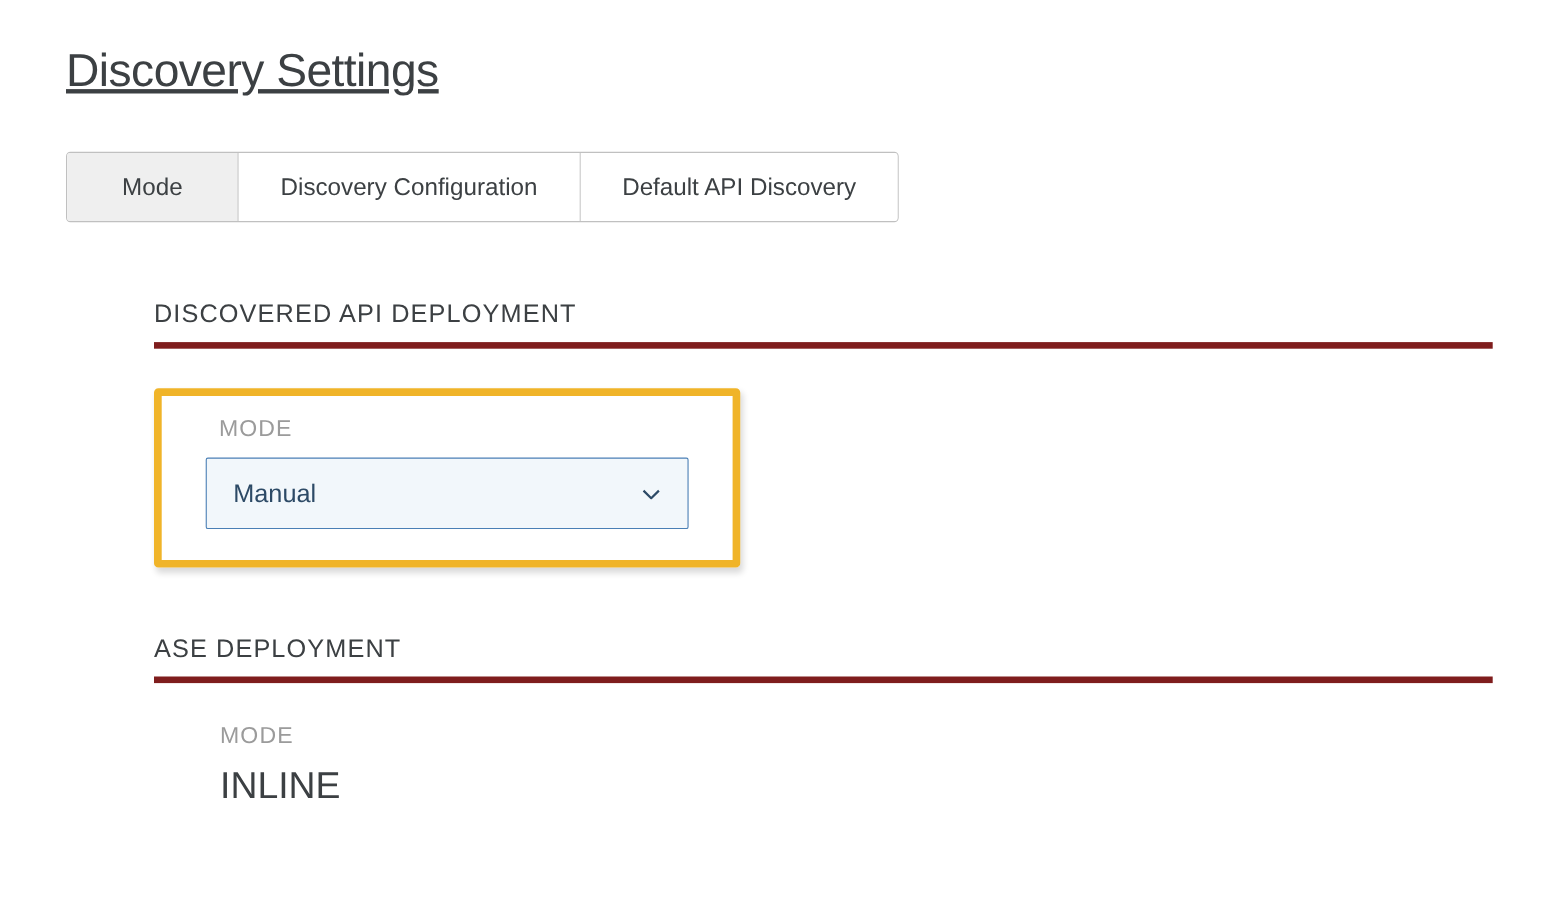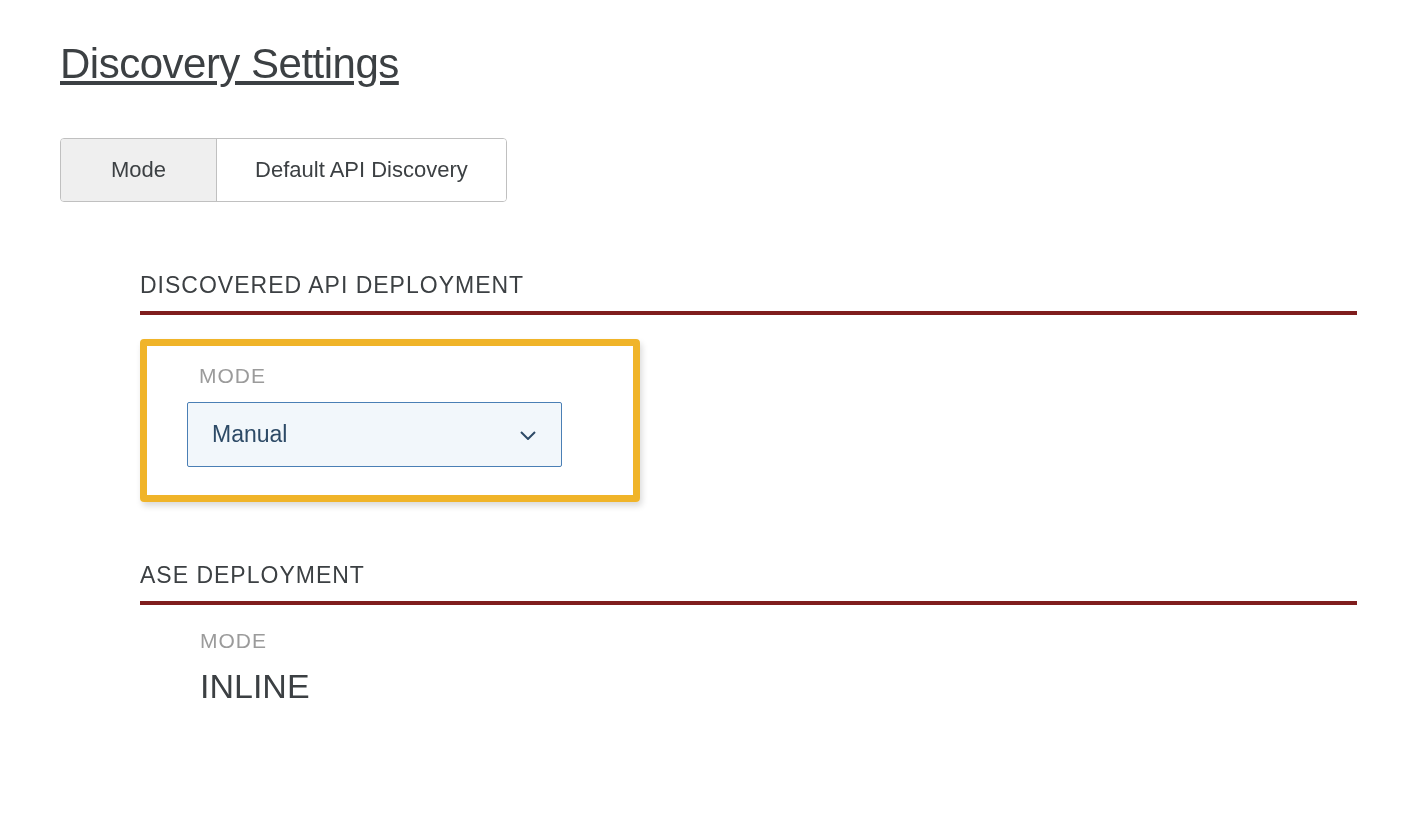--- a/index.html
+++ b/index.html
@@ -51,22 +51,22 @@
     .section {
       margin-left: 80px;
       margin-bottom: 60px;
     }
     .section-header {
       font-size: 23px;
       font-weight: 400;
       color: #3c4043;
       letter-spacing: 1px;
       padding-bottom: 12px;
-      border-bottom: 4px solid #7f1d1d;
-      margin-bottom: 24px;
+      border-bottom: 6px solid #7f1d1d;
+      margin-bottom: 36px;
     }
     .field-block {
       margin-left: 60px;
     }
     .field-label {
       font-size: 21px;
       color: #9b9b9b;
       letter-spacing: 1px;
       margin-bottom: 14px;
     }
@@ -87,21 +87,21 @@
       margin-left: 12px;
     }
     .dropdown {
       display: flex;
       align-items: center;
       justify-content: space-between;
       border: 1px solid #4a7fb5;
       background: #f2f7fb;
       border-radius: 2px;
       padding: 18px 24px;
-      width: 375px;
+      width: 439px;
       cursor: pointer;
       font-size: 23px;
       color: #2d4a66;
     }
     .dropdown .chevron {
       width: 18px;
       height: 18px;
       display: inline-flex;
       align-items: center;
       justify-content: center;
@@ -114,20 +114,21 @@
       fill: none;
     }
   </style>
 </head>
 <body>
 
 <h1 class="page-title">Discovery Settings</h1>
 
 <div class="tab-group">
   <div class="tab active">Mode</div>
+  <div class="tab">Discovery Configuration</div>
   <div class="tab">Default API Discovery</div>
 </div>
 
 <div class="section">
   <div class="section-header">DISCOVERED API DEPLOYMENT</div>
 
   <div class="highlight-box">
     <div class="field-label">MODE</div>
     <div class="dropdown">
       <span>Manual</span>

